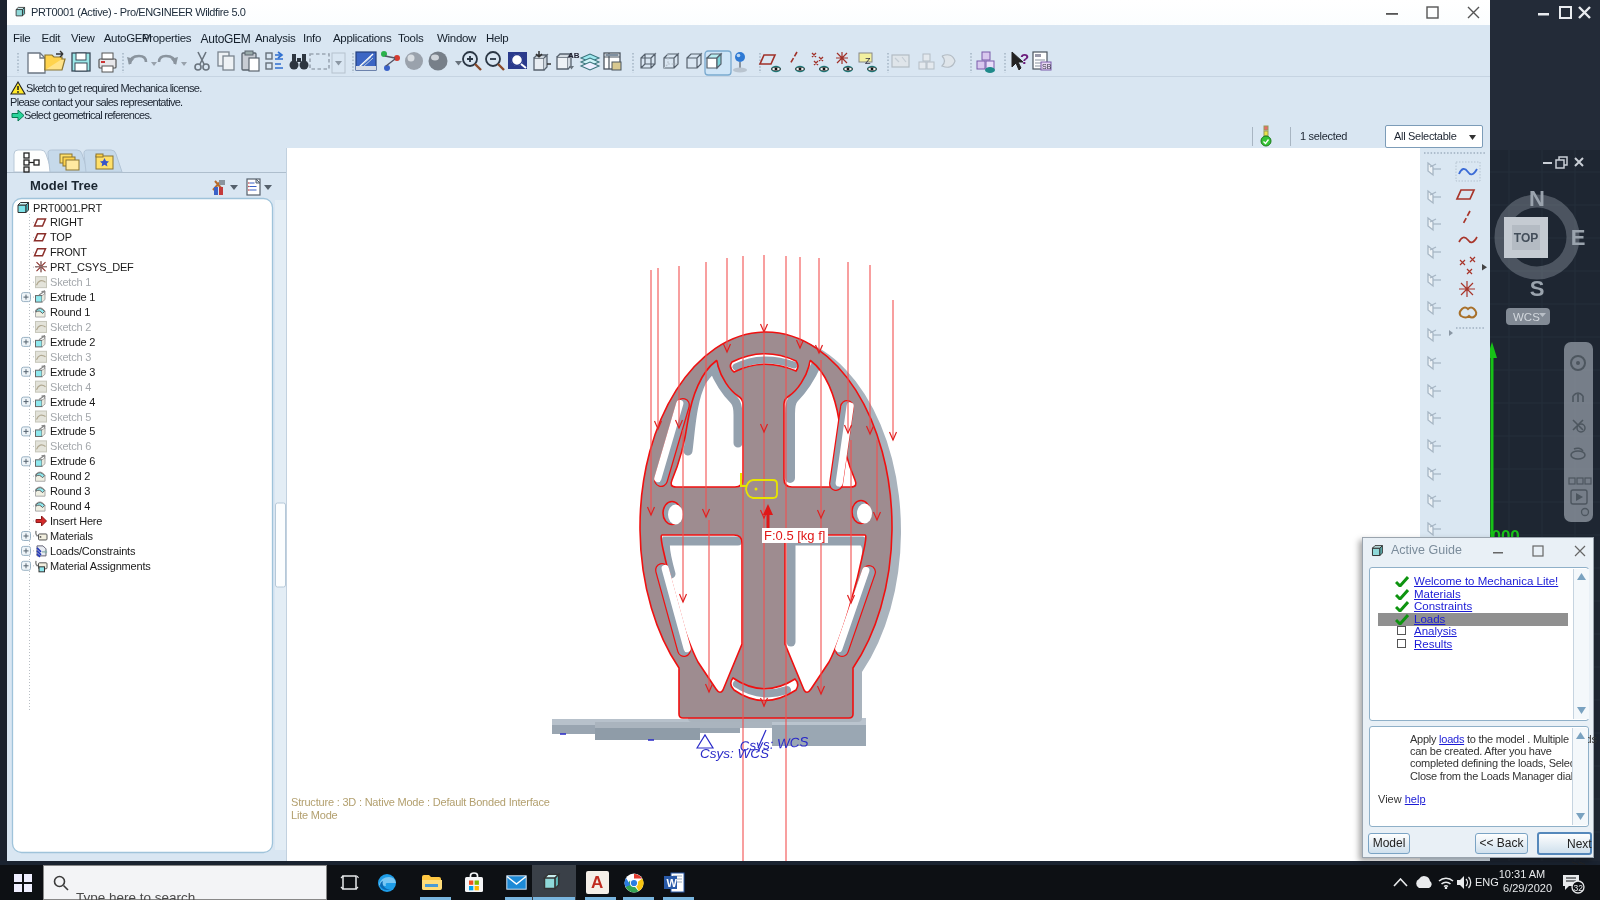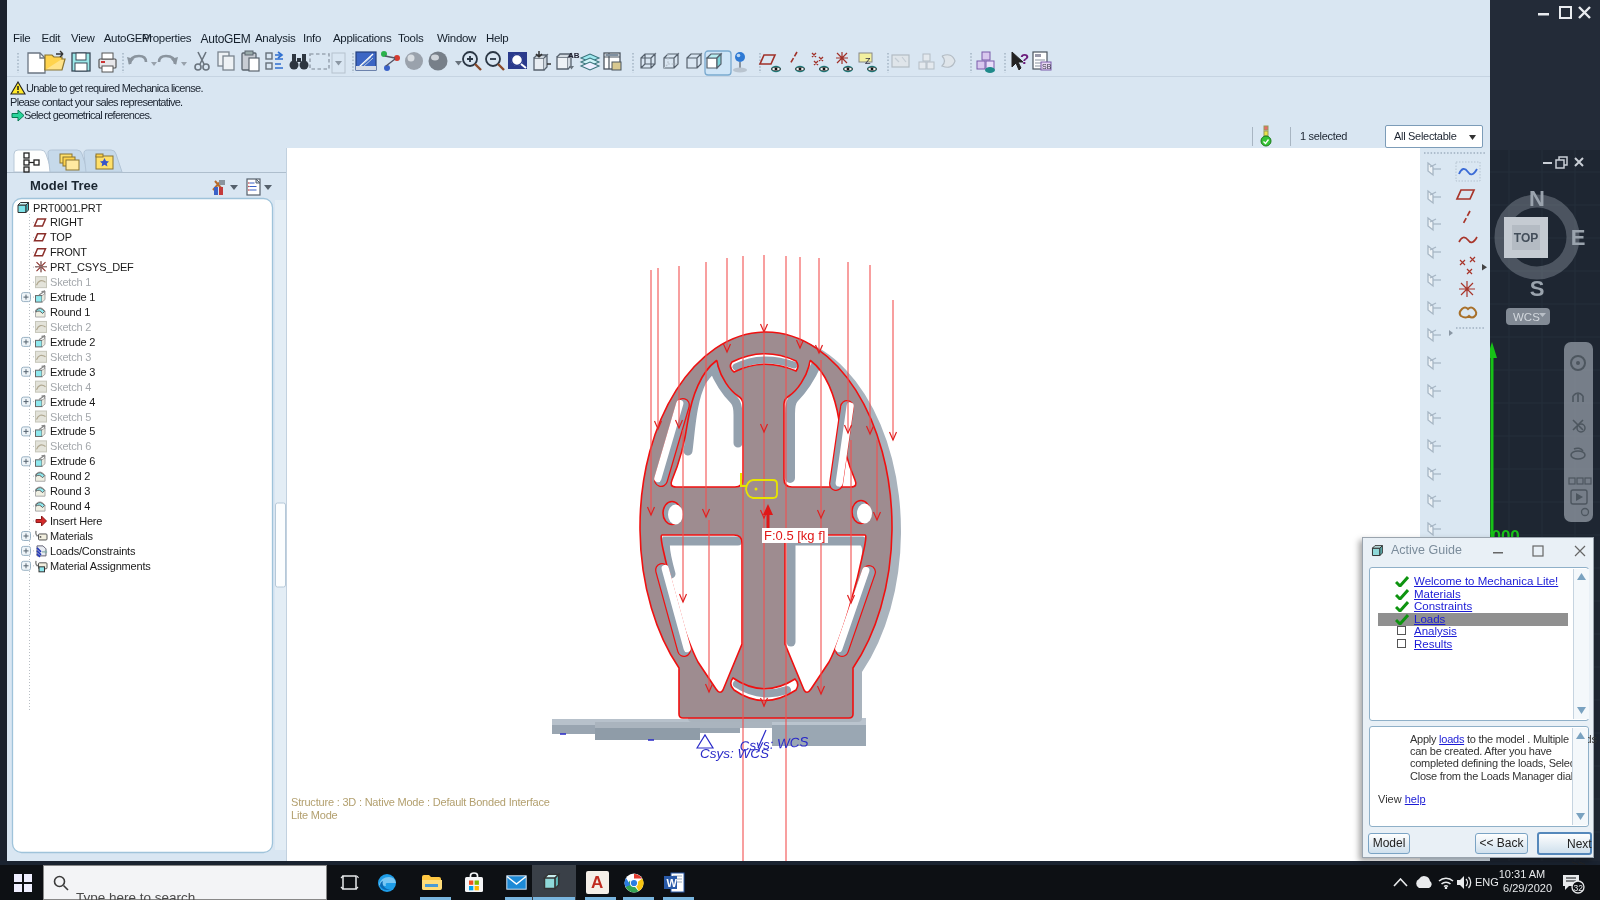--- a/index.html
+++ b/index.html
@@ -65,20 +65,33 @@
         <rect x="87" y="478" width="6" height="6" fill="none" stroke="#4d565f" stroke-width="1.2"></rect>
         <rect x="95" y="478" width="6" height="6" fill="none" stroke="#4d565f" stroke-width="1.2"></rect>
         <rect x="81" y="490" width="16" height="14" rx="2" fill="none" stroke="#4d565f" stroke-width="1.4"></rect>
         <path d="M86 493 l7 4 l-7 4 z" fill="#4d565f"></path>
         <circle cx="95" cy="512" r="3.5" fill="none" stroke="#4d565f" stroke-width="1.3"></circle>
         <line x1="2" y1="357" x2="2" y2="830" stroke="#17c217" stroke-width="3"></line>
         <path d="M-3 358 L7 358 L2 342 Z" fill="#17c217"></path>
         <text x="-8" y="542" font-size="17" font-weight="bold" fill="#17c217">3000</text>
       </svg></div>
 <div class="abs" style="left:7px;top:0;width:1483px;height:861px;background:#d9e6f2;">
+<div class="abs" style="left:0;top:0;width:1483px;height:25px;background:linear-gradient(#ffffff,#fbfdfe);">
+<svg class="abs" style="left:7px;top:6px" width="12" height="12" viewBox="0 0 17 17">
+          <path d="M3 5 L12 5 L12 14 L3 14 Z" fill="#8fd8d8" stroke="#333" stroke-width="1.2"></path>
+          <path d="M3 5 L6 2 L15 2 L12 5 Z" fill="#c8eeee" stroke="#333" stroke-width="1.2"></path>
+          <path d="M12 5 L15 2 L15 11 L12 14 Z" fill="#5fb8b8" stroke="#333" stroke-width="1.2"></path>
+        </svg>
+<div class="abs" style="left:24px;top:6px;font-size:11px;letter-spacing:-0.4px;color:#1c2b3a;">PRT0001 (Active) - Pro/ENGINEER Wildfire 5.0</div>
+<svg class="abs" style="left:1376px;top:5px" width="100" height="16" viewBox="0 0 100 16">
+<rect x="3" y="8" width="12" height="1.8" fill="#555"></rect>
+<rect x="44" y="2" width="11" height="11" fill="none" stroke="#555" stroke-width="1.4"></rect>
+<path d="M85 2 L96 13 M96 2 L85 13" stroke="#555" stroke-width="1.4"></path>
+        </svg>
+</div>
 <div class="abs" style="left:0;top:25px;width:1483px;height:25px;background:#d9e6f2;">
         <span class="abs" style="left:6px;top:7px;font-size:11.5px;color:#141f2b;letter-spacing:-0.3px;">File</span>
         <span class="abs" style="left:34.6px;top:7px;font-size:11.5px;color:#141f2b;letter-spacing:-0.3px;">Edit</span>
         <span class="abs" style="left:64px;top:7px;font-size:11.5px;color:#141f2b;letter-spacing:-0.3px;">View</span>
         <span class="abs" style="left:96.7px;top:7px;font-size:11.5px;color:#141f2b;letter-spacing:-0.3px;">AutoGEM</span>
         <span class="abs" style="left:134.8px;top:7px;font-size:11.5px;color:#141f2b;letter-spacing:-0.3px;">Properties</span>
         <span class="abs" style="left:193.6px;top:7px;font-size:12px;color:#141f2b;letter-spacing:-0.3px;">AutoGEM</span>
         <span class="abs" style="left:248px;top:7px;font-size:11.5px;color:#141f2b;letter-spacing:-0.3px;">Analysis</span>
         <span class="abs" style="left:296px;top:7px;font-size:11.5px;color:#141f2b;letter-spacing:-0.3px;">Info</span>
         <span class="abs" style="left:326px;top:7px;font-size:11.5px;color:#141f2b;letter-spacing:-0.3px;">Applications</span>
@@ -299,21 +312,21 @@
             <rect x="10" y="12" width="10" height="8" fill="#e8d8f2" stroke="#7a5aaa"></rect>
             <text x="11" y="19" font-size="7" fill="#334">SB</text>
           </g>
         </svg></div>
 <div class="abs" style="left:0;top:78px;width:1483px;height:70px;background:#d9e6f2;font-size:11px;letter-spacing:-0.7px;color:#1c2430;">
 <svg class="abs" style="left:3px;top:3px" width="16" height="14" viewBox="0 0 16 14">
           <path d="M8 1 L15 13 L1 13 Z" fill="#ffe92a" stroke="#222" stroke-width="1.1"></path>
           <path d="M8 5 v4" stroke="#222" stroke-width="1.6"></path>
           <circle cx="8" cy="11" r="0.9" fill="#222"></circle>
         </svg>
-<div class="abs" style="left:19px;top:4px;">Unable to get required Mechanica license.</div>
+<div class="abs" style="left:19px;top:4px;">Sketch to get required Mechanica license.</div>
 <div class="abs" style="left:3px;top:17.5px;">Please contact your sales representative.</div>
 <svg class="abs" style="left:3px;top:31px" width="15" height="13" viewBox="0 0 15 13">
           <path d="M2 4.5 h6 v-3.5 l6 5.5 l-6 5.5 v-3.5 h-6 z" fill="#2ad49a" stroke="#067a52" stroke-width="1"></path>
         </svg>
 <div class="abs" style="left:17px;top:31px;">Select geometrical references.</div>
 <div class="abs" style="left:1245px;top:49px;width:1px;height:19px;background:#a8b5c2;"></div>
 <div class="abs" style="left:1283px;top:49px;width:1px;height:19px;background:#a8b5c2;"></div>
 <svg class="abs" style="left:1252px;top:47px" width="14" height="22" viewBox="0 0 14 22">
           <rect x="5" y="1" width="4" height="4" fill="#e86a6a" stroke="#995"></rect>
           <rect x="5" y="6" width="4" height="5" fill="#e8e24a" stroke="#995"></rect>

